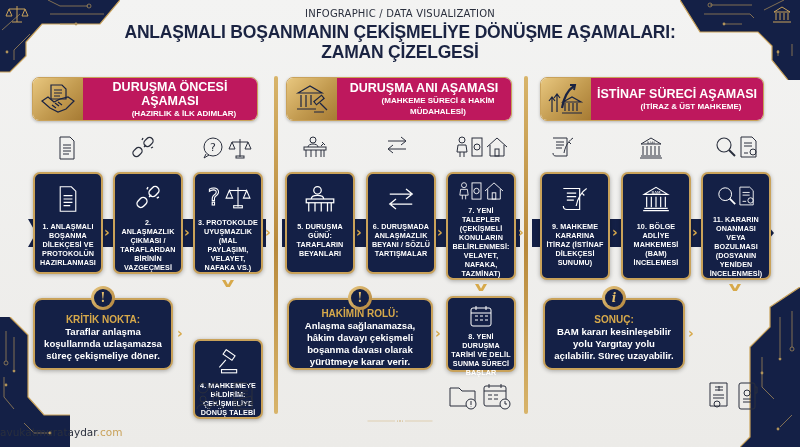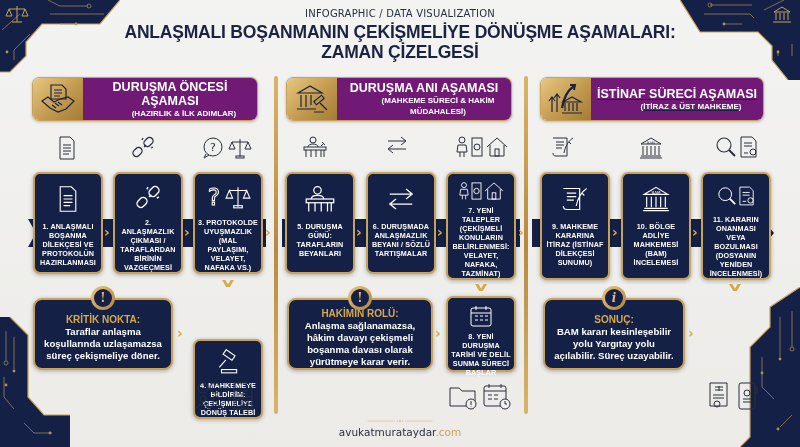--- a/index.html
+++ b/index.html
@@ -31,21 +31,21 @@
   .phase {
     position: absolute; height: 44px; display: flex; border-radius: 7px; overflow: hidden;
     box-shadow: 0 1px 3px rgba(0,0,0,0.25);
     border: 1.5px solid #c9a25a;
   }
   .phase .ico {
     width: 50px; background: linear-gradient(135deg,#e8c77f 0%,#c29a4f 55%,#a67a33 100%);
     display: flex; align-items: center; justify-content: center;
   }
   .phase .lbl {
-    flex: 1; background: #701a75; color: #fff; display: flex; flex-direction: column;
+    flex: 1; background: #be185d; color: #fff; display: flex; flex-direction: column;
     align-items: center; justify-content: center; text-align: center;
   }
   .phase .lbl .t { font-family: "Liberation Sans", sans-serif; font-weight: 700; font-size: 12.5px; line-height: 14px; }
   .phase .lbl .s { font-family: "Liberation Sans", sans-serif; font-weight: 700; font-size: 8px; line-height: 11px; padding-left: 28px; }
 
   
   .band { position: absolute; top: 219px; height: 28px; background: #142046; }
 
   
   .step {
@@ -72,21 +72,21 @@
   }
   .callout .ch { font-family: "Liberation Sans", sans-serif; font-weight: 700; font-size: 10px; color: #d7a94b; line-height: 12px; margin-top: 8px; }
   .callout .cb { font-family: "Liberation Sans", sans-serif; font-weight: 700; font-size: 9.6px; line-height: 12px; padding: 0 8px; }
   .badge {
     position: absolute; width: 24px; height: 24px; border-radius: 50%;
     background: linear-gradient(135deg,#e8c77f,#b0823a); display: flex; align-items: center; justify-content: center;
   }
   .badge span { width: 18px; height: 18px; border-radius: 50%; background: #142046; color: #e3bd6c; font-weight: 700; font-size: 12px; line-height: 18px; text-align: center; font-family: "DejaVu Serif", serif; }
   .downchev { position: absolute; color: #d7a94b; font-size: 12px; font-weight: 700; transform: scaleX(1.6); font-family: "DejaVu Sans", sans-serif;}
 
-  .footer { position: absolute; left: 0; width: 800px; text-align: center; top: 426px; }
+  .footer { position: absolute; left: 0; width: 800px; text-align: left; top: 426px; }
   .footer .orn { position: absolute; left: 335px; top: -6px; width: 130px; height: 2px; }
   .footer .site { font-family: "DejaVu Sans", sans-serif; font-size: 10.5px; color: #2a2f3d; }
   .footer .site .tld { color: #c9a25a; }
   .botrow { position: absolute; display: flex; gap: 6px; align-items: center; }
 </style>
 </head>
 <body>
 
 <div class="canvas">
 
@@ -186,21 +186,21 @@
         <rect x="20" y="15" width="10" height="4" transform="rotate(-40 25 17)"></rect>
           <line x1="26" y1="20" x2="33" y2="27"></line>
           <line x1="20" y1="29" x2="30" y2="29"></line>
       </svg>
     </div>
     <div class="lbl">
       <div class="t">DURUŞMA ANI AŞAMASI</div>
       <div class="s">(MAHKEME SÜRECİ &amp; HAKİM MÜDAHALESİ)</div>
     </div>
   </div>
-  <div class="phase" style="left:540px;top:77px;width:224px;text-decoration:underline;">
+  <div class="phase" style="left:540px;top:77px;width:224px;">
     <div class="ico">
       <svg width="36" height="34" viewBox="0 0 36 34" fill="none" stroke="#1a2342" stroke-width="1.2">
         <path d="M4 30 V16 M1 19 L4 15 L7 19"></path>
           <path d="M9 30 V13 M6 16 L9 12 L12 16"></path>
         <path d="M14 26 C16 14 20 8 26 4" stroke-width="2.2"></path>
           <path d="M22 3 L27 3 L26 8" stroke-width="2"></path>
         <path d="M15 20 L24 15 L33 20 Z"></path>
           <line x1="17" y1="21" x2="17" y2="29"></line>
           <line x1="21" y1="21" x2="21" y2="29"></line>
         <line x1="25" y1="21" x2="25" y2="29"></line>

